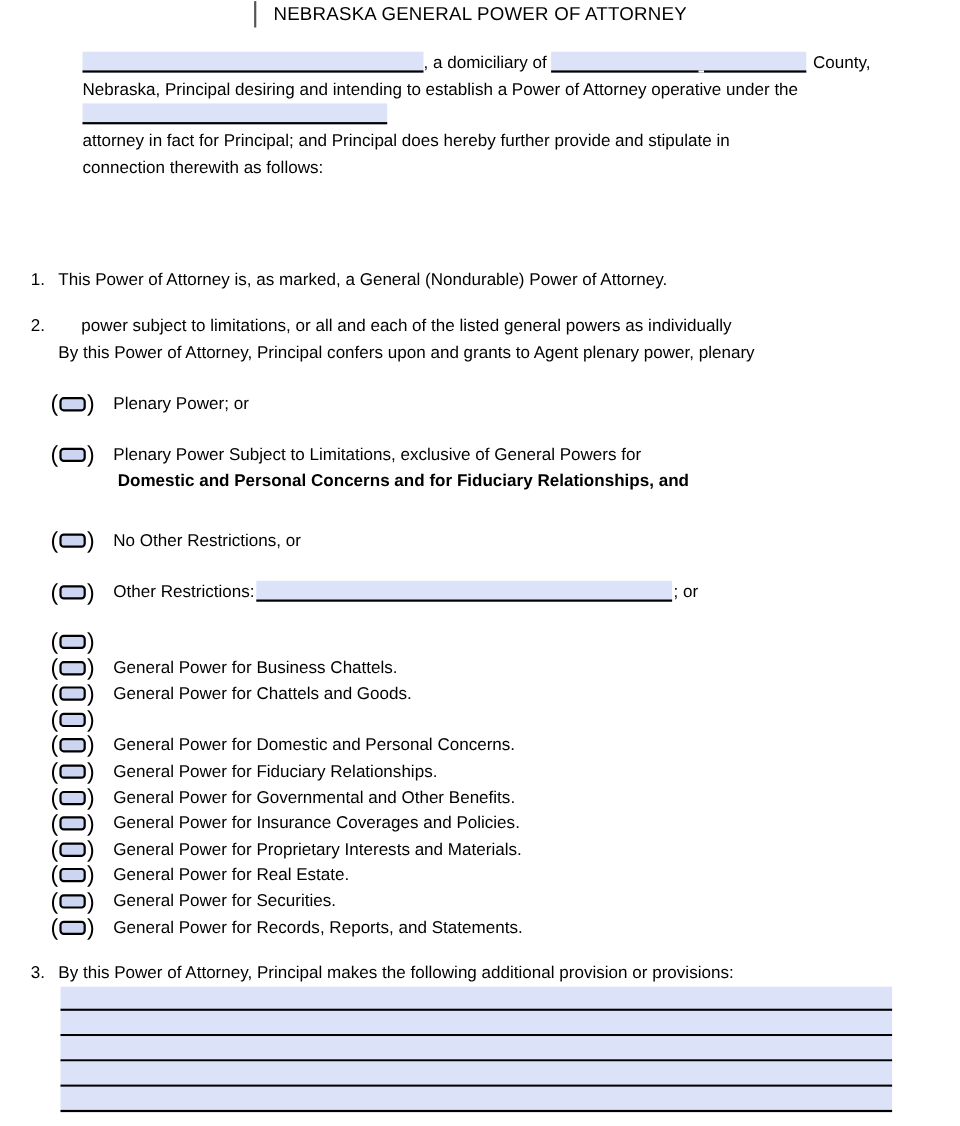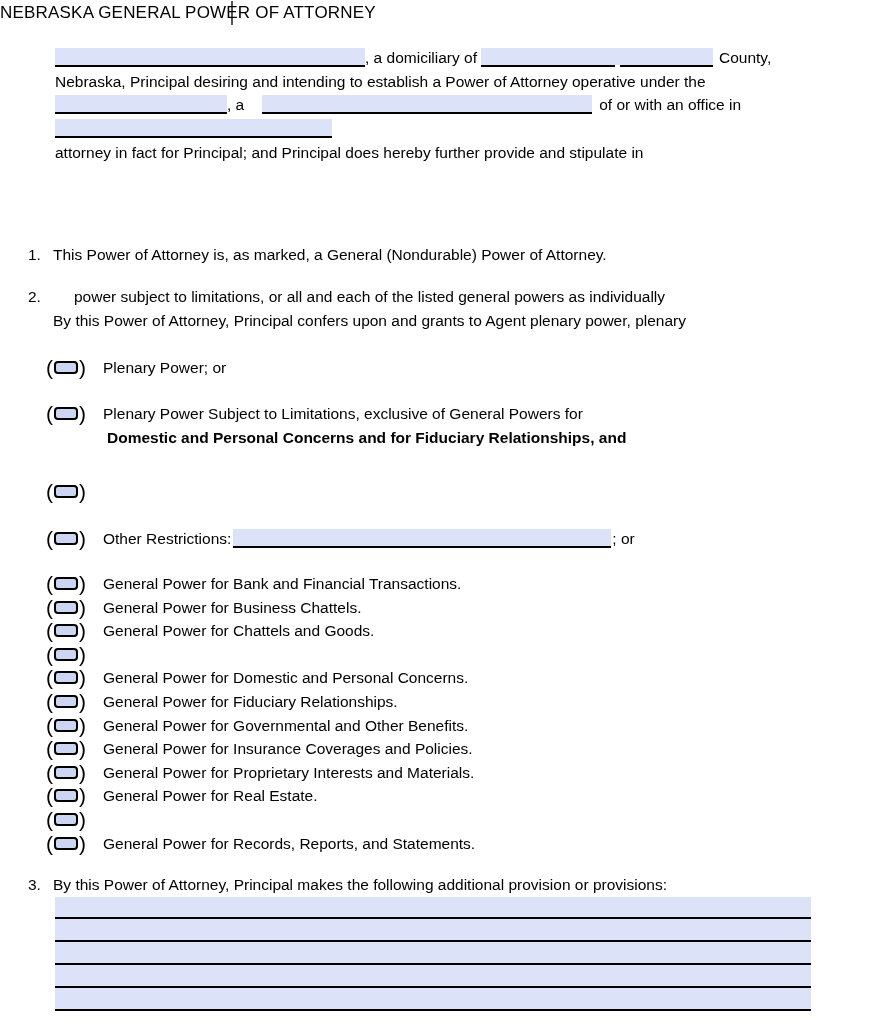--- a/index.html
+++ b/index.html
@@ -16,30 +16,30 @@
     width:873px;height:1024px;
     background:#ffffff;
     font-family:"Liberation Sans","DejaVu Sans",sans-serif;
     font-size:15.5px;color:var(--text-color);
     overflow:hidden;
   }
   .abs{position:absolute;}
   
   .title{
     top:3px;left:0;width:100%;
-    text-align:left;font-size:17px;letter-spacing:.2px;
+    text-align:center;font-size:17px;letter-spacing:.2px;
     white-space:nowrap;
   }
   .caret{
     top:1px;left:231px;width:1.5px;height:24px;
     background:var(--caret-color);
   }
   
   .intro{top:46px;left:55px;width:790px;}
-  .line{height:23.7px;line-height:23.7px;white-space:nowrap;}
+  .line{height:23.7px;line-height:23.7px;white-space:nowrap;margin-left:20px;}
   
   .field{
     display:inline-block;position:relative;
     height:19px;vertical-align:-4px;
     background:var(--field-fill);
     border-bottom:2px solid var(--line-color);
   }
   .field .notch{
     position:absolute;bottom:-2px;left:134px;width:5px;height:2px;background:#ffffff;
   }
@@ -78,23 +78,23 @@
 <body>
 
 <div class="page">
 
   <div class="abs caret"></div>
   <div class="abs title">NEBRASKA GENERAL POWER OF ATTORNEY</div>
 
   <div class="abs intro">
     <div class="line"><span class="field f1"></span><span>, a domiciliary of</span><span class="field f2"><i class="notch"></i></span><span>County,</span></div>
     <div class="line">Nebraska, Principal desiring and intending to establish a Power of Attorney operative under the</div>
-    <div class="line"><span class="field f3"></span><span>, a</span><span class="field f4"></span><span>of or with an office in</span></div>
     <div class="line"><span class="field f5"></span></div>
     <div class="line">attorney in fact for Principal; and Principal does hereby further provide and stipulate in</div>
+    <div class="line">connection therewith as follows:</div>
   </div>
 
   <div class="abs item" style="top:243px;">
     <span class="num">1.</span>
     <span class="itext">This Power of Attorney is, as marked, a General (Nondurable) Power of Attorney.</span>
   </div>
 
   <div class="abs item" style="top:285px;">
     <span class="num">2.</span>
     <span class="itext">
@@ -123,38 +123,38 @@
       <div class="l2">Domestic and Personal Concerns and for Fiduciary Relationships, and</div>
     </span>
   </div>
 
   <div class="abs cb-row" style="top:480px;">
     <span class="cb">
         <span class="paren">(</span>
         <span class="box"></span>
         <span class="paren">)</span>
       </span>
+    <span class="cb-label">No Other Restrictions, or</span>
   </div>
 
   <div class="abs cb-row" style="top:527px;">
     <span class="cb">
         <span class="paren">(</span>
         <span class="box"></span>
         <span class="paren">)</span>
       </span>
     <span class="cb-label"><span>Other Restrictions:</span><span class="field f-other"></span><span>; or</span></span>
   </div>
 
   <div class="abs cb-row" style="top:572px;">
     <span class="cb">
         <span class="paren">(</span>
         <span class="box"></span>
         <span class="paren">)</span>
       </span>
-    <span class="cb-label">General Power for Bank and Financial Transactions.</span>
   </div>
   <div class="abs cb-row" style="top:595.6px;">
     <span class="cb">
         <span class="paren">(</span>
         <span class="box"></span>
         <span class="paren">)</span>
       </span>
     <span class="cb-label">General Power for Business Chattels.</span>
   </div>
   <div class="abs cb-row" style="top:619.2px;">
@@ -219,20 +219,21 @@
         <span class="paren">)</span>
       </span>
     <span class="cb-label">General Power for Real Estate.</span>
   </div>
   <div class="abs cb-row" style="top:808px;">
     <span class="cb">
         <span class="paren">(</span>
         <span class="box"></span>
         <span class="paren">)</span>
       </span>
+    <span class="cb-label">General Power for Securities.</span>
   </div>
   <div class="abs cb-row" style="top:831.6px;">
     <span class="cb">
         <span class="paren">(</span>
         <span class="box"></span>
         <span class="paren">)</span>
       </span>
     <span class="cb-label">General Power for Records, Reports, and Statements.</span>
   </div>
 

